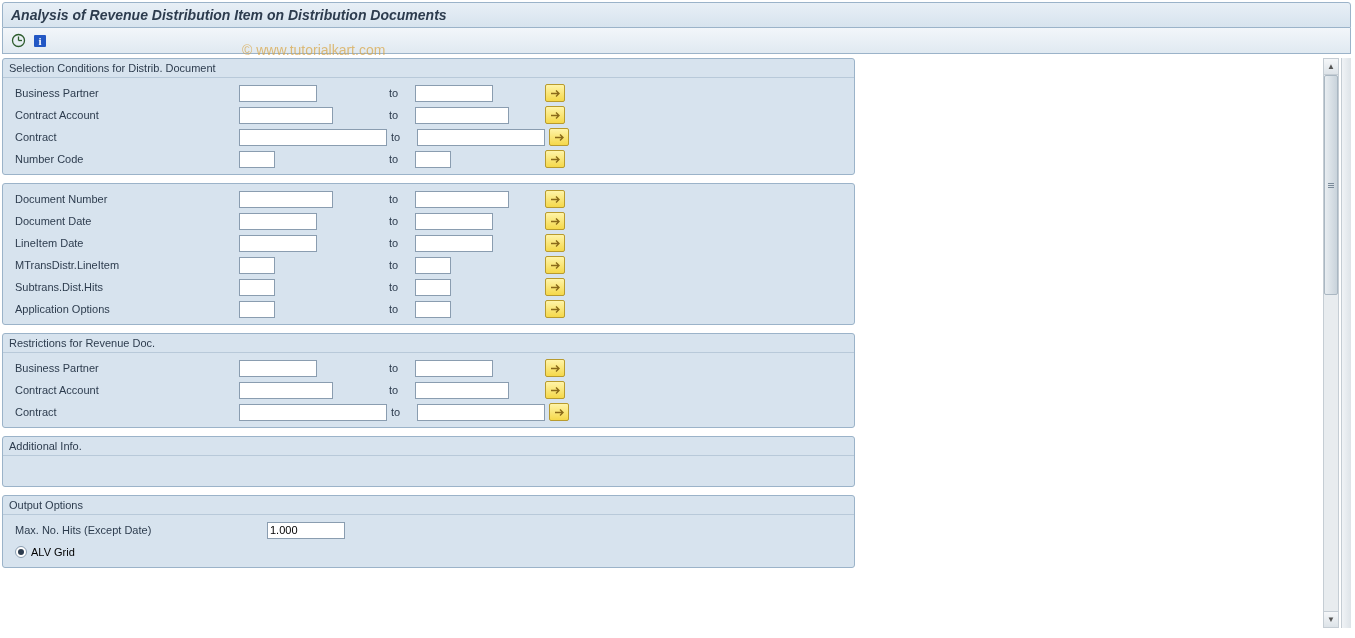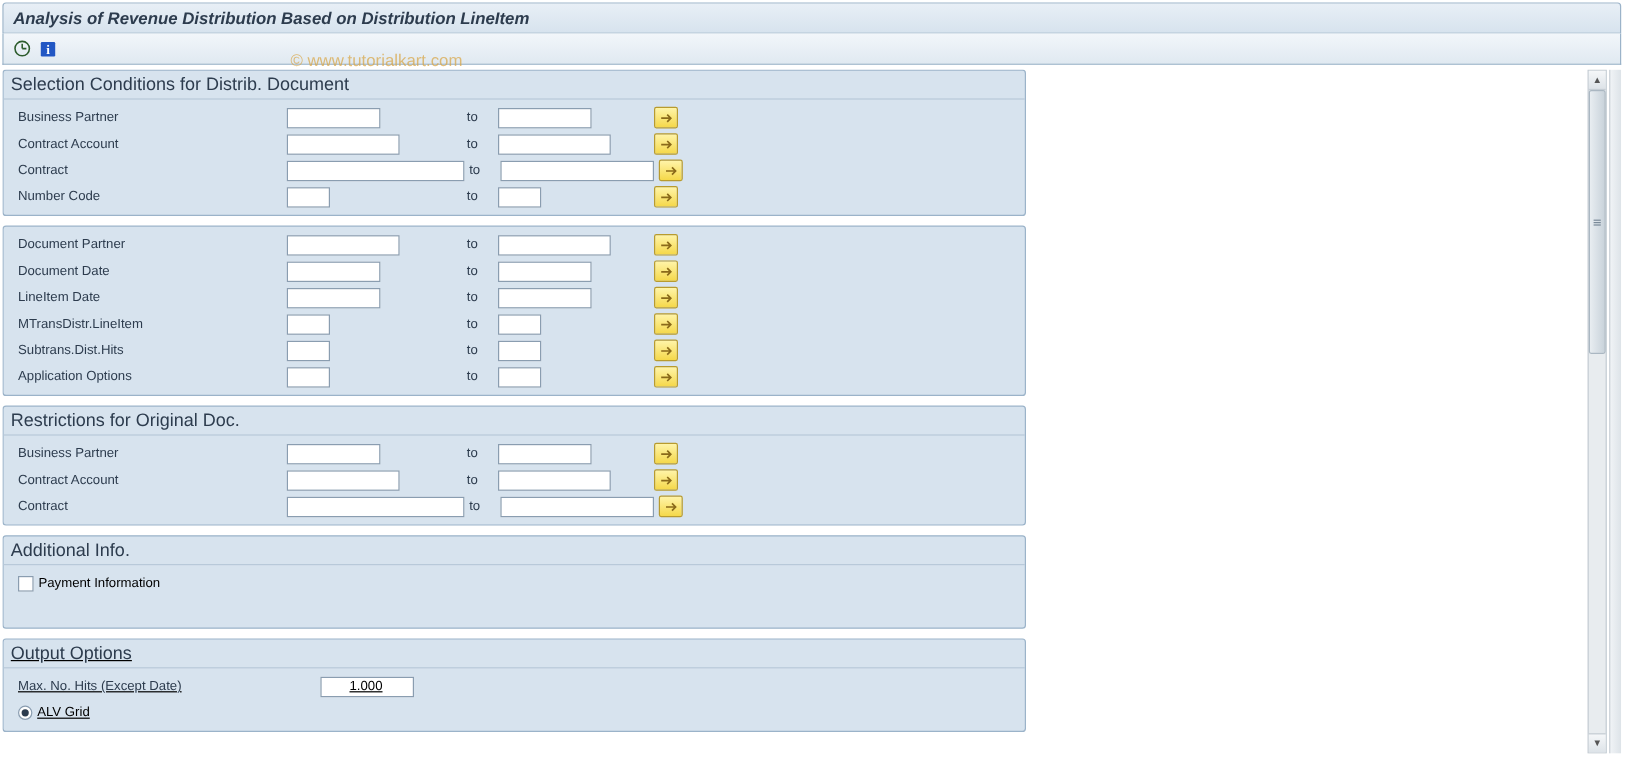--- a/index.html
+++ b/index.html
@@ -57,21 +57,21 @@
       padding-right: 2px;
     }
     .group-box {
       background: #d7e3ee;
       border: 1px solid #9bb3c9;
       border-radius: 3px;
       margin-bottom: 8px;
     }
     .group-title {
       padding: 3px 6px;
-      font-size: 15px;
+      font-size: 11px;
       color: #2d3c4e;
       border-bottom: 1px solid #b8c9d9;
     }
     .group-body {
       padding: 4px 0;
     }
     .form-row {
       display: flex;
       align-items: center;
       padding: 1px 6px;
@@ -190,21 +190,21 @@
       top: 0;
       width: 10px;
       height: 100%;
       background: linear-gradient(to right, #f0f3f6, #dde3e8);
       border-left: 1px solid #c5cdd4;
     }
   </style>
 </head>
 <body>
 
-<div class="title-bar">Analysis of Revenue Distribution Based on Distribution LineItem</div>
+<div class="title-bar">Analysis of Revenue Distribution Item on Distribution Documents</div>
 
 <div class="toolbar">
   <div class="toolbar-btn">
     <svg width="15" height="15" viewBox="0 0 15 15">
       <circle cx="7.5" cy="7.5" r="6" fill="none" stroke="#2d5c2d" stroke-width="1.3"></circle>
       <line x1="7.5" y1="7.5" x2="7.5" y2="3.5" stroke="#2d5c2d" stroke-width="1.3"></line>
       <line x1="7.5" y1="7.5" x2="11" y2="7.5" stroke="#2d5c2d" stroke-width="1.3"></line>
     </svg>
   </div>
   <div class="toolbar-btn">
@@ -273,21 +273,21 @@
                 <path d="M1 4.5 L9 4.5 M6 1.5 L9 4.5 L6 7.5" stroke="#8a6a1a" stroke-width="1.4" fill="none"></path>
               </svg>
             </div>
         </div>
       </div>
     </div>
 
     <div class="group-box">
       <div class="group-body">
         <div class="form-row">
-          <div class="row-label">Document Partner</div>
+          <div class="row-label">Document Number</div>
           <input class="inp inp-from" style="width: 94px;">
           <div style="width:52px"></div>
           <span class="to-lbl">to</span>
           <input class="inp" style="width: 94px;">
           <div style="width:34px"></div>
           <div class="btn-multi">
               <svg viewBox="0 0 11 9">
                 <path d="M1 4.5 L9 4.5 M6 1.5 L9 4.5 L6 7.5" stroke="#8a6a1a" stroke-width="1.4" fill="none"></path>
               </svg>
             </div>
@@ -354,21 +354,21 @@
           <div class="btn-multi">
               <svg viewBox="0 0 11 9">
                 <path d="M1 4.5 L9 4.5 M6 1.5 L9 4.5 L6 7.5" stroke="#8a6a1a" stroke-width="1.4" fill="none"></path>
               </svg>
             </div>
         </div>
       </div>
     </div>
 
     <div class="group-box">
-      <div class="group-title">Restrictions for Original Doc.</div>
+      <div class="group-title">Restrictions for Revenue Doc.</div>
       <div class="group-body">
         <div class="form-row">
           <div class="row-label">Business Partner</div>
           <input class="inp inp-from" style="width: 78px;">
           <div style="width:68px"></div>
           <span class="to-lbl">to</span>
           <input class="inp" style="width: 78px;">
           <div style="width:50px"></div>
           <div class="btn-multi">
               <svg viewBox="0 0 11 9">
@@ -400,36 +400,30 @@
                 <path d="M1 4.5 L9 4.5 M6 1.5 L9 4.5 L6 7.5" stroke="#8a6a1a" stroke-width="1.4" fill="none"></path>
               </svg>
             </div>
         </div>
       </div>
     </div>
 
     <div class="group-box">
       <div class="group-title">Additional Info.</div>
       <div class="group-body">
-        <div class="form-row">
-          <div style="padding-left:6px; display:flex; align-items:center;">
-            <span class="chk"></span>
-            <span>Payment Information</span>
-          </div>
-        </div>
         <div class="form-row"></div>
       </div>
     </div>
 
-    <div class="group-box" style="margin-bottom:0;text-decoration:underline;">
+    <div class="group-box" style="margin-bottom:0;">
       <div class="group-title">Output Options</div>
       <div class="group-body">
         <div class="form-row">
           <div class="row-label" style="width:258px">Max. No. Hits (Except Date)</div>
-          <input class="inp" style="width: 78px; text-align: center; padding-right: 4px;" value="1.000">
+          <input class="inp" style="width: 78px; text-align: left; padding-right: 4px;" value="1.000">
         </div>
         <div class="form-row">
           <div style="padding-left:6px; display:flex; align-items:center;">
             <span class="radio checked"></span>
             <span>ALV Grid</span>
           </div>
         </div>
       </div>
     </div>
 

